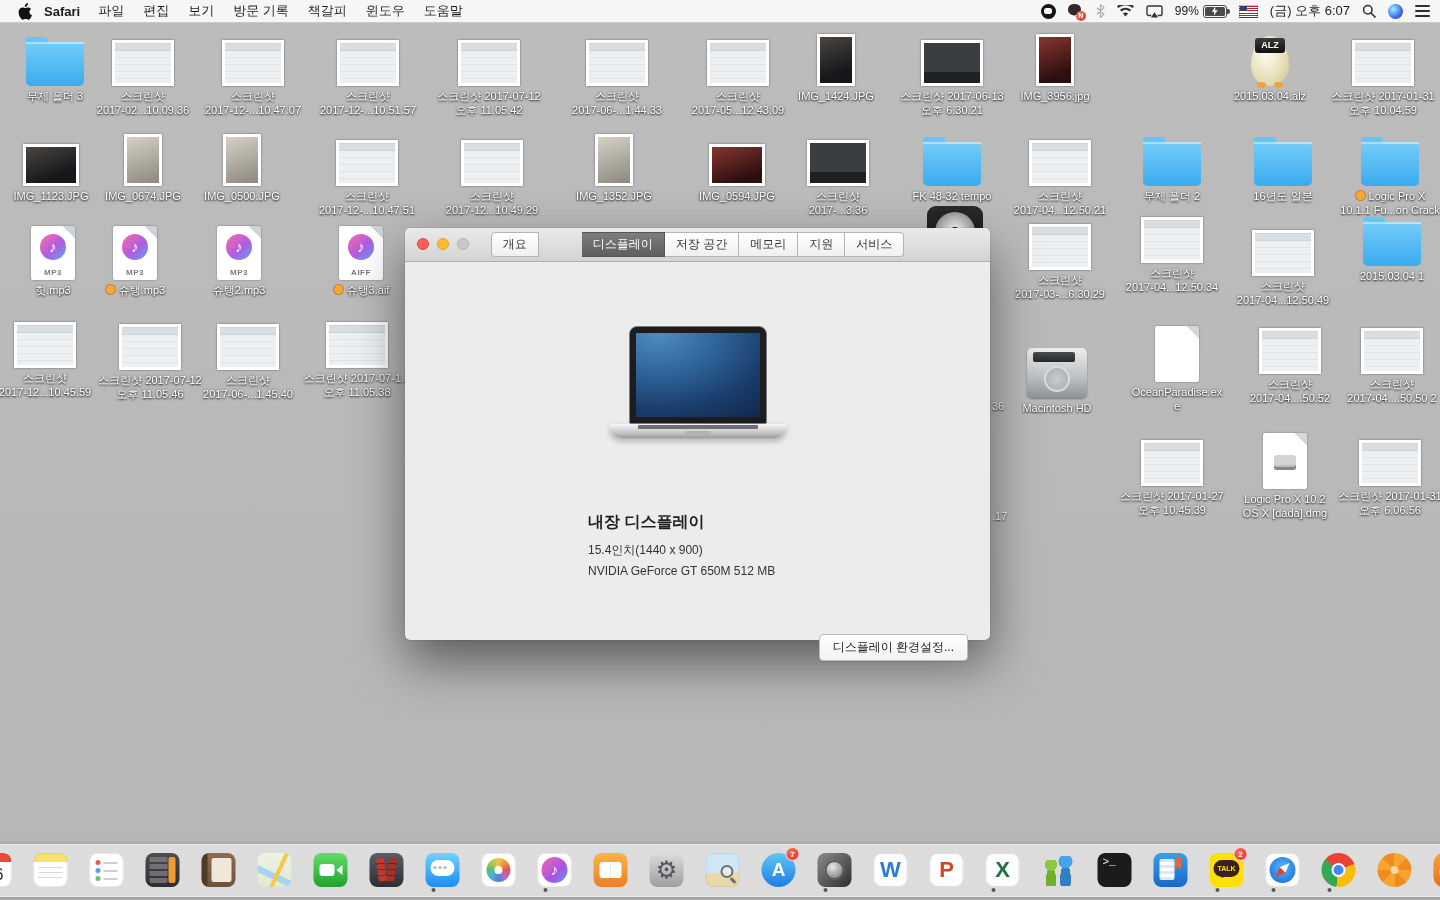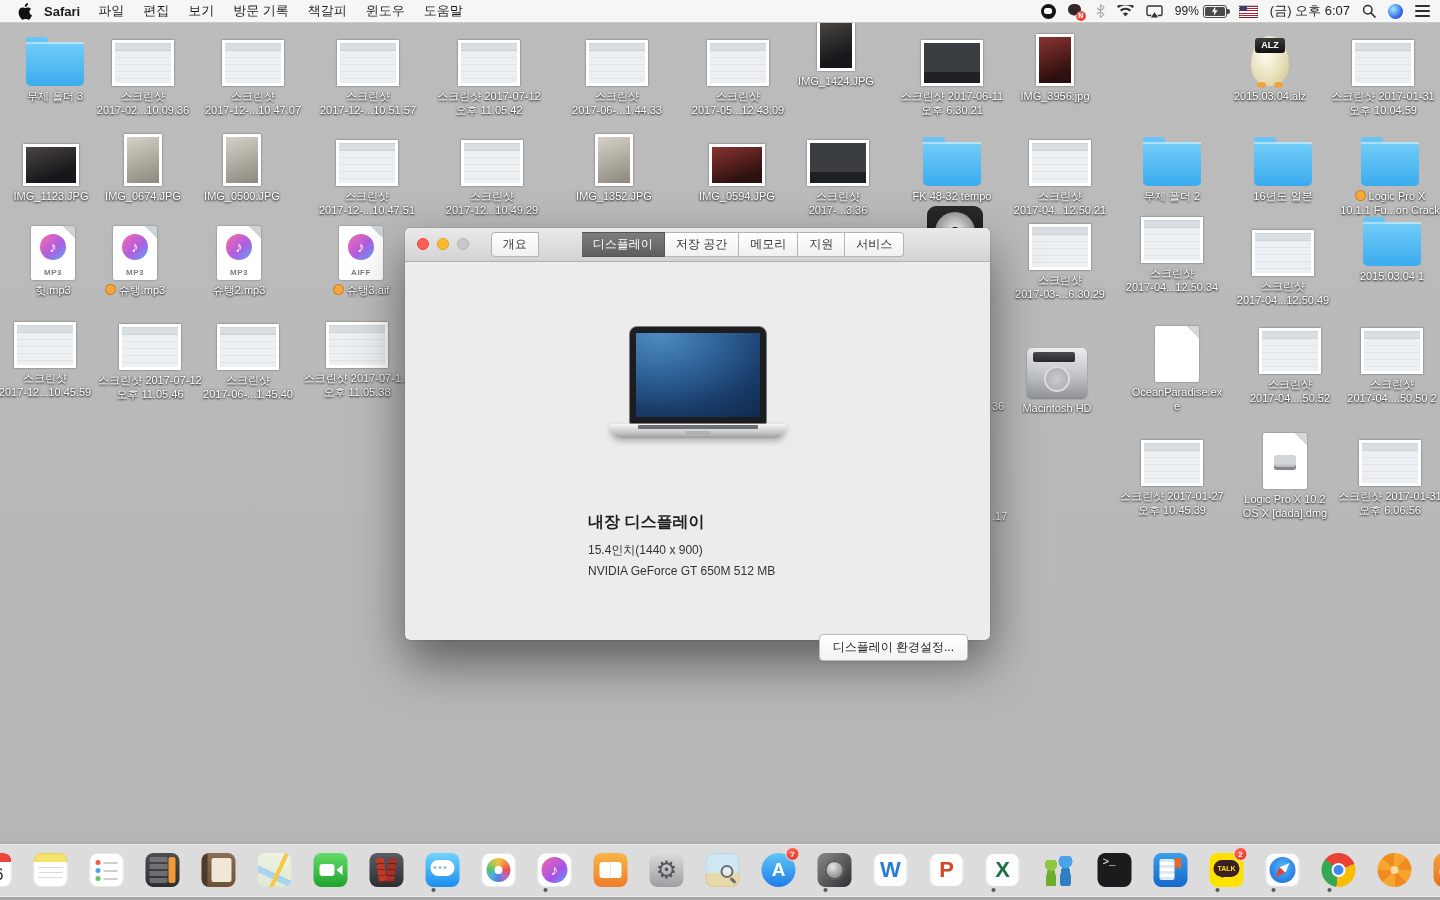--- a/index.html
+++ b/index.html
@@ -355,34 +355,34 @@
     </div>
     <div class="dt-item" style="left: 680px; top: 28px;">
       <div class="dt-iconarea" style="height: 58px;">
         <div class="t t-shot v-light"></div>
       </div>
       <div class="dt-label">
         <div class="lline"><span>스크린샷</span></div>
         <div class="lline"><span>2017-05...12.43.09</span></div>
       </div>
     </div>
-    <div class="dt-item" style="left: 778px; top: 13px;">
+    <div class="dt-item" style="left: 778px; top: 28px;">
       <div class="dt-iconarea" style="height: 58px;">
         <div class="t t-photo-p v-dark"></div>
       </div>
       <div class="dt-label">
         <div class="lline"><span>IMG_1424.JPG</span></div>
       </div>
     </div>
     <div class="dt-item" style="left: 894px; top: 28px;">
       <div class="dt-iconarea" style="height: 58px;">
         <div class="t t-shot v-dark"></div>
       </div>
       <div class="dt-label">
-        <div class="lline"><span>스크린샷 2017-06-11</span></div>
+        <div class="lline"><span>스크린샷 2017-06-13</span></div>
         <div class="lline"><span>오후 6.30.21</span></div>
       </div>
     </div>
     <div class="dt-item" style="left: 997px; top: 28px;">
       <div class="dt-iconarea" style="height: 58px;">
         <div class="t t-photo-p v-warm"></div>
       </div>
       <div class="dt-label">
         <div class="lline"><span>IMG_3956.jpg</span></div>
       </div>

